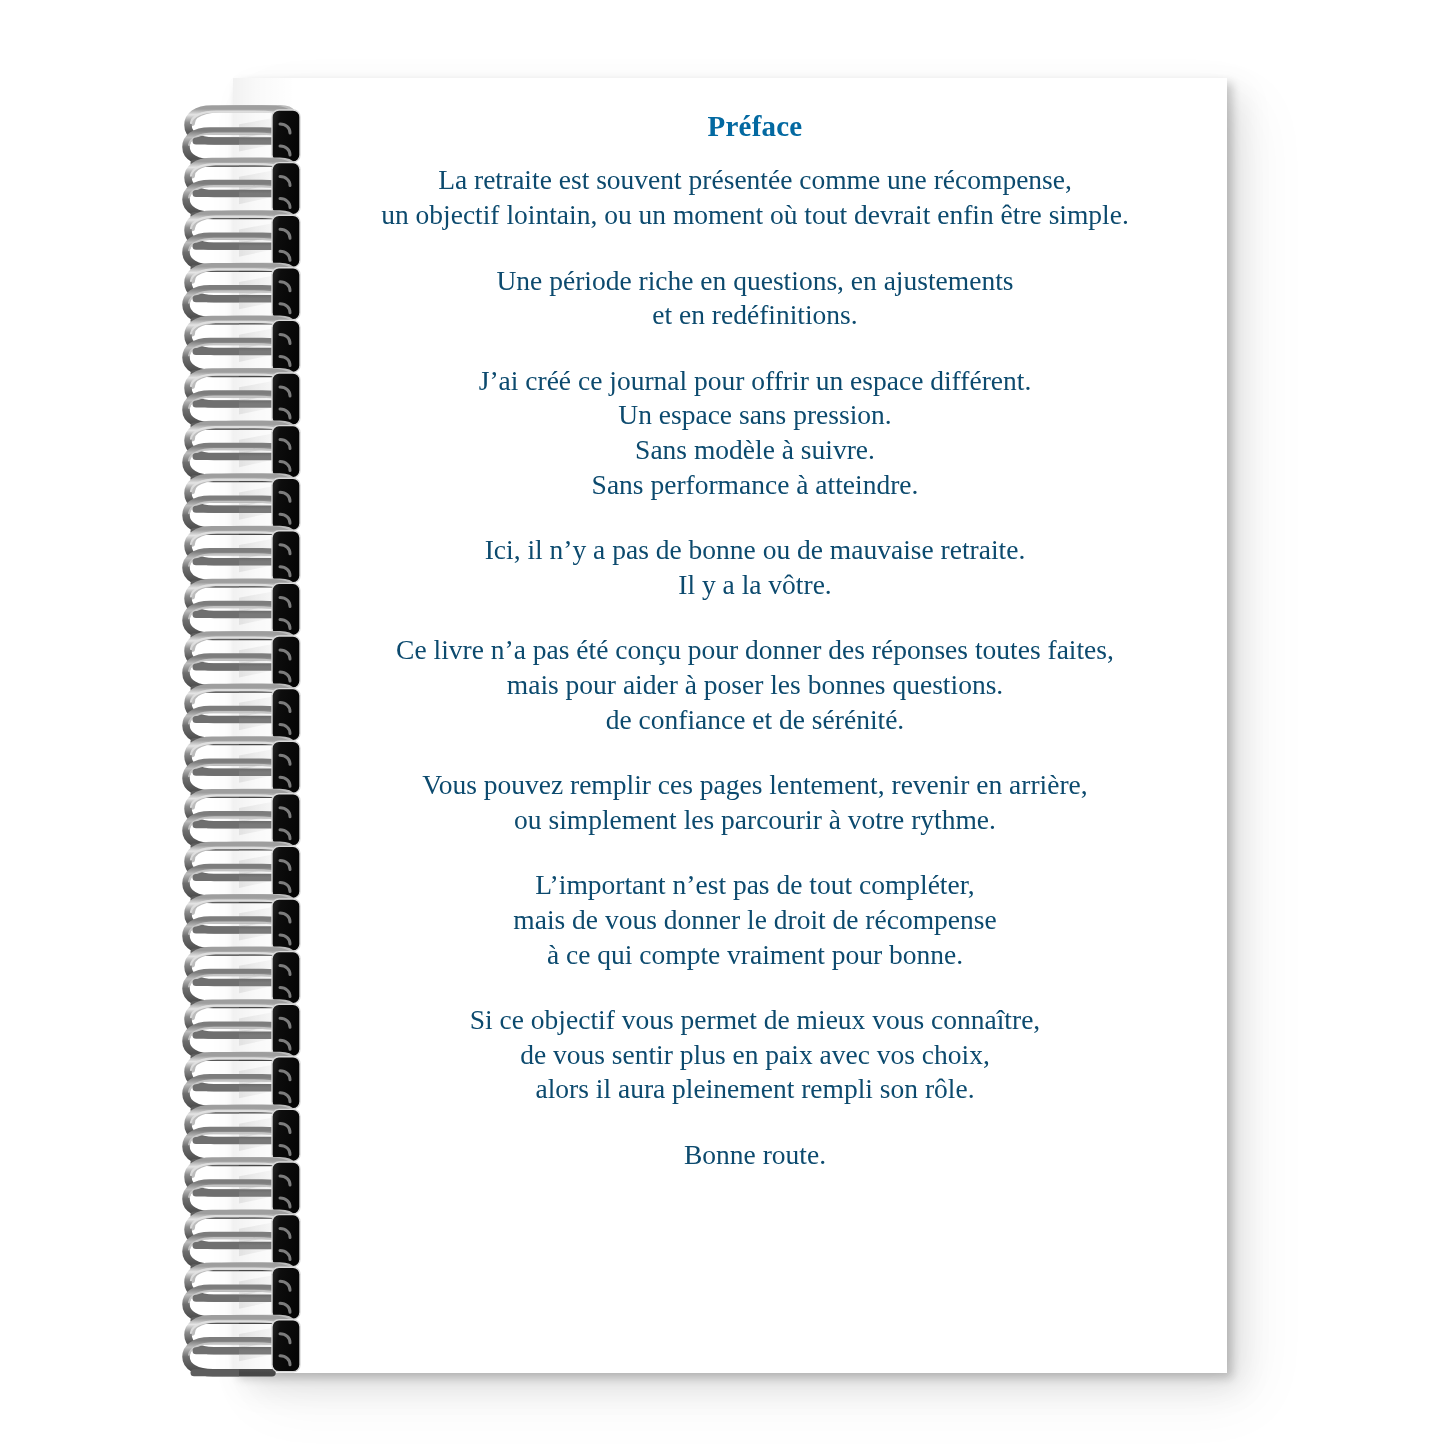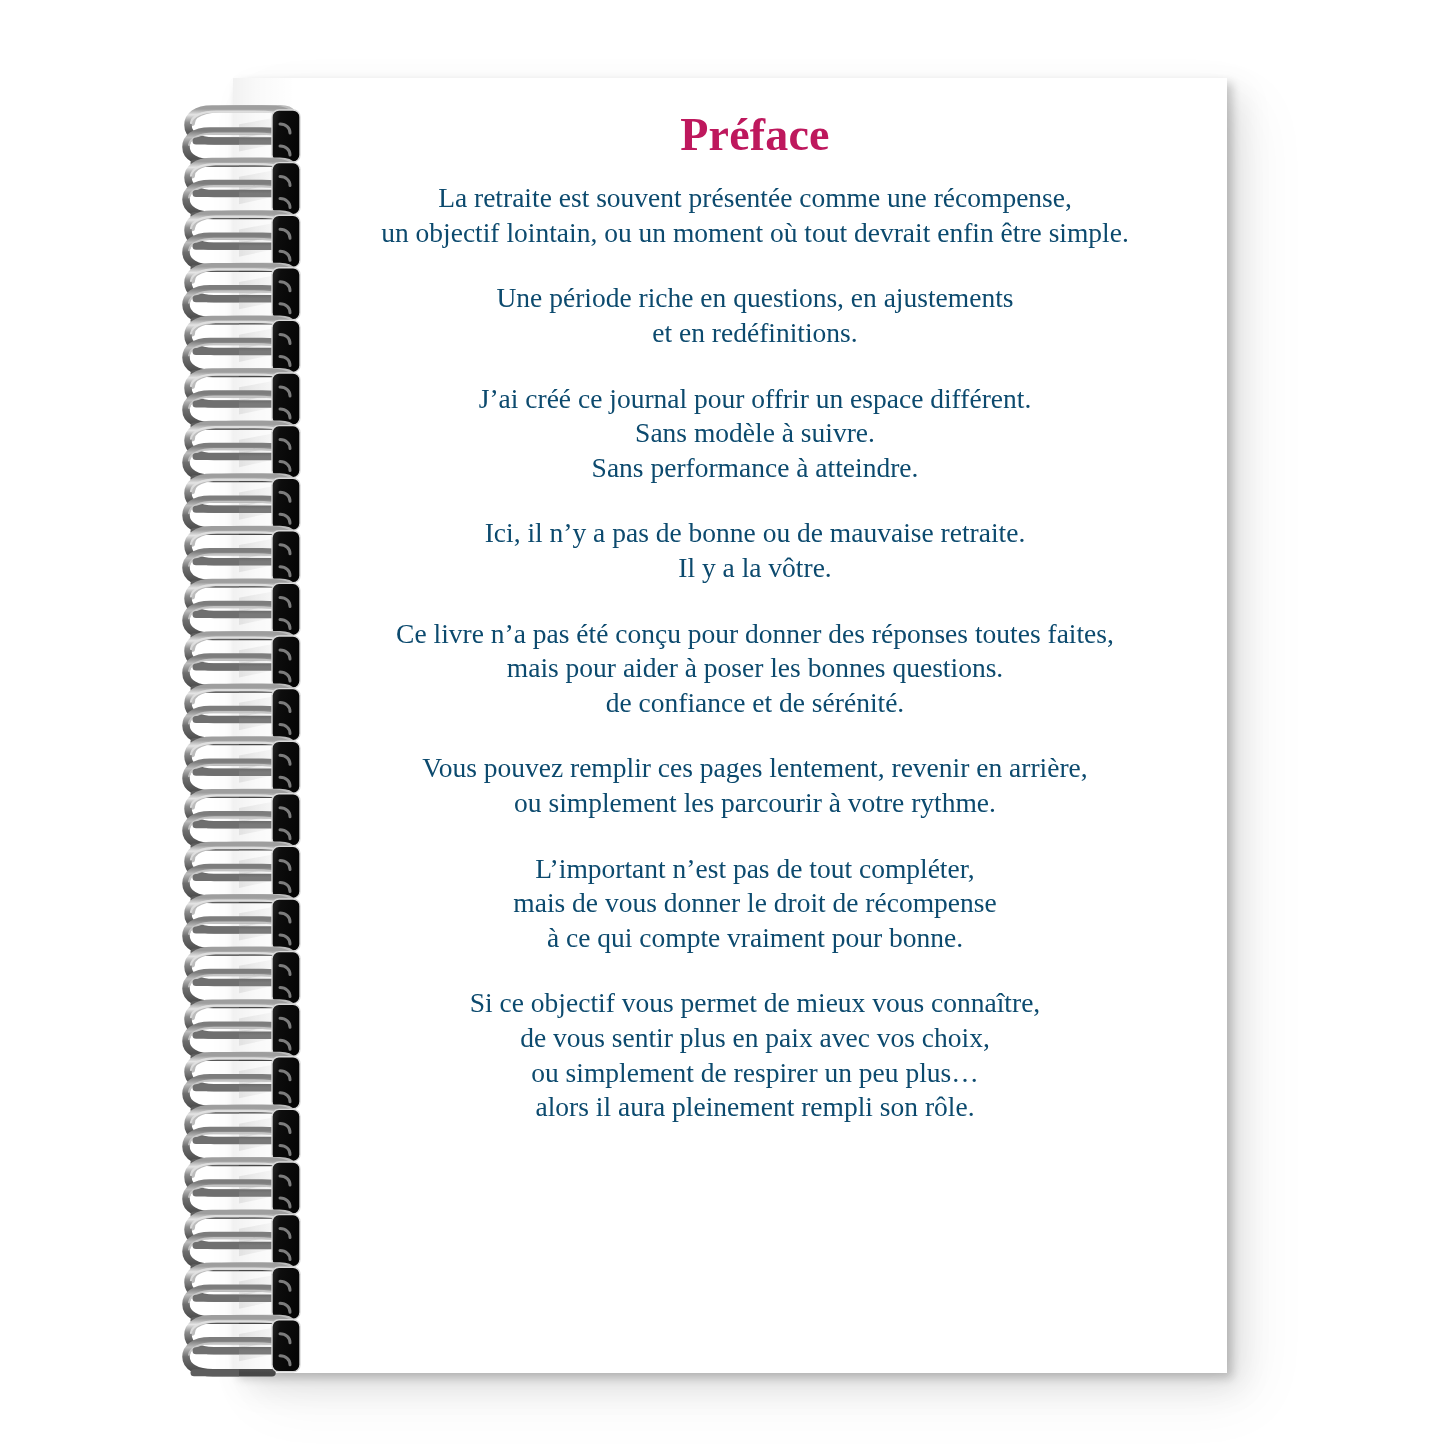--- a/index.html
+++ b/index.html
@@ -60,26 +60,26 @@
     width: 994px;
     height: 1295px;
     z-index: 4;
     box-sizing: border-box;
     padding: 33px 60px 0 110px;
     text-align: center;
     color: #111111;
   }
 
   #doc-title {
-    font-size: 46px;
+    font-size: 29px;
     font-weight: 700;
     letter-spacing: 0.2px;
     line-height: 1.05;
     margin: 0 0 22px 0;
-    color: #be185d;
+    color: #0369a1;
   }
 
   .para {
     margin: 0 0 31px 0;
   }
   .para:last-child { margin-bottom: 0; }
 
   .line {
     font-size: 27.5px;
     line-height: 34.6px;
@@ -114,20 +114,21 @@
         <div class="para">
           <div class="line">La retraite est souvent présentée comme une récompense,</div>
           <div class="line">un objectif lointain, ou un moment où tout devrait enfin être simple.</div>
         </div>
         <div class="para">
           <div class="line">Une période riche en questions, en ajustements</div>
           <div class="line">et en redéfinitions.</div>
         </div>
         <div class="para">
           <div class="line">J’ai créé ce journal pour offrir un espace différent.</div>
+          <div class="line">Un espace sans pression.</div>
           <div class="line">Sans modèle à suivre.</div>
           <div class="line">Sans performance à atteindre.</div>
         </div>
         <div class="para">
           <div class="line">Ici, il n’y a pas de bonne ou de mauvaise retraite.</div>
           <div class="line">Il y a la vôtre.</div>
         </div>
         <div class="para">
           <div class="line">Ce livre n’a pas été conçu pour donner des réponses toutes faites,</div>
           <div class="line">mais pour aider à poser les bonnes questions.</div>
@@ -138,22 +139,24 @@
           <div class="line">ou simplement les parcourir à votre rythme.</div>
         </div>
         <div class="para">
           <div class="line">L’important n’est pas de tout compléter,</div>
           <div class="line">mais de vous donner le droit de récompense</div>
           <div class="line">à ce qui compte vraiment pour bonne.</div>
         </div>
         <div class="para">
           <div class="line">Si ce objectif vous permet de mieux vous connaître,</div>
           <div class="line">de vous sentir plus en paix avec vos choix,</div>
-          <div class="line">ou simplement de respirer un peu plus…</div>
           <div class="line">alors il aura pleinement rempli son rôle.</div>
+        </div>
+        <div class="para">
+          <div class="line">Bonne route.</div>
         </div>
       </div>
   </div>
 
   <div id="spiral">
     <svg width="150" height="1445" viewBox="0 0 150 1445" xmlns="http://www.w3.org/2000/svg">
       <defs>
 
         <linearGradient id="wireGrad" x1="0" y1="0" x2="0" y2="1">
           <stop offset="0%" stop-color="#9e9e9e"></stop>

